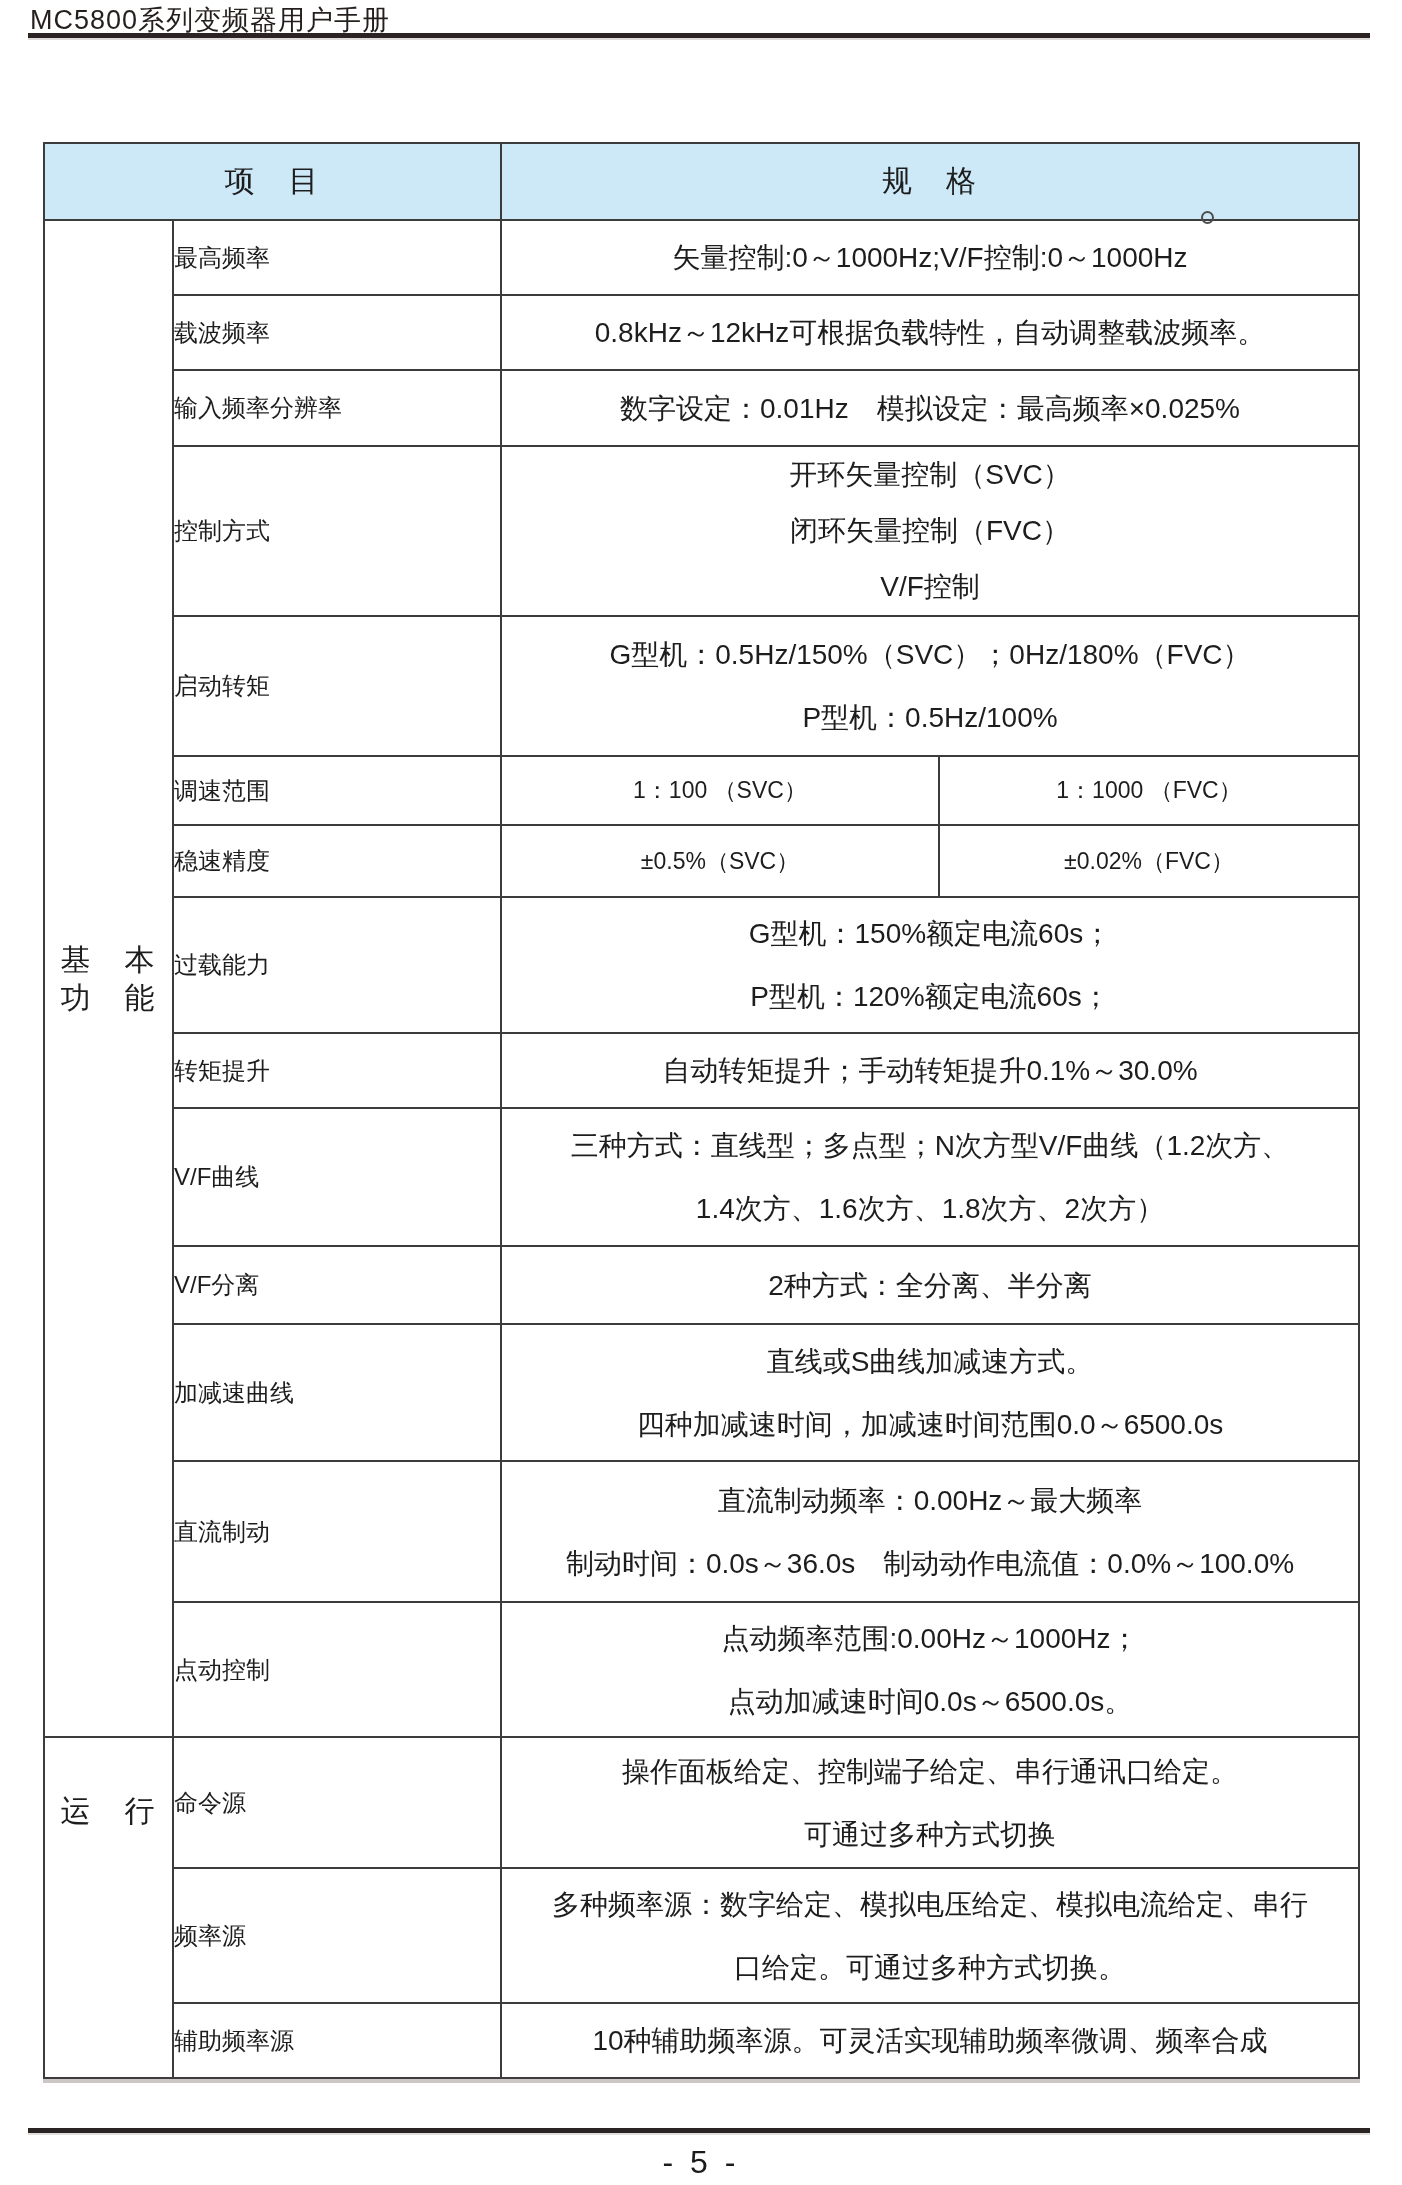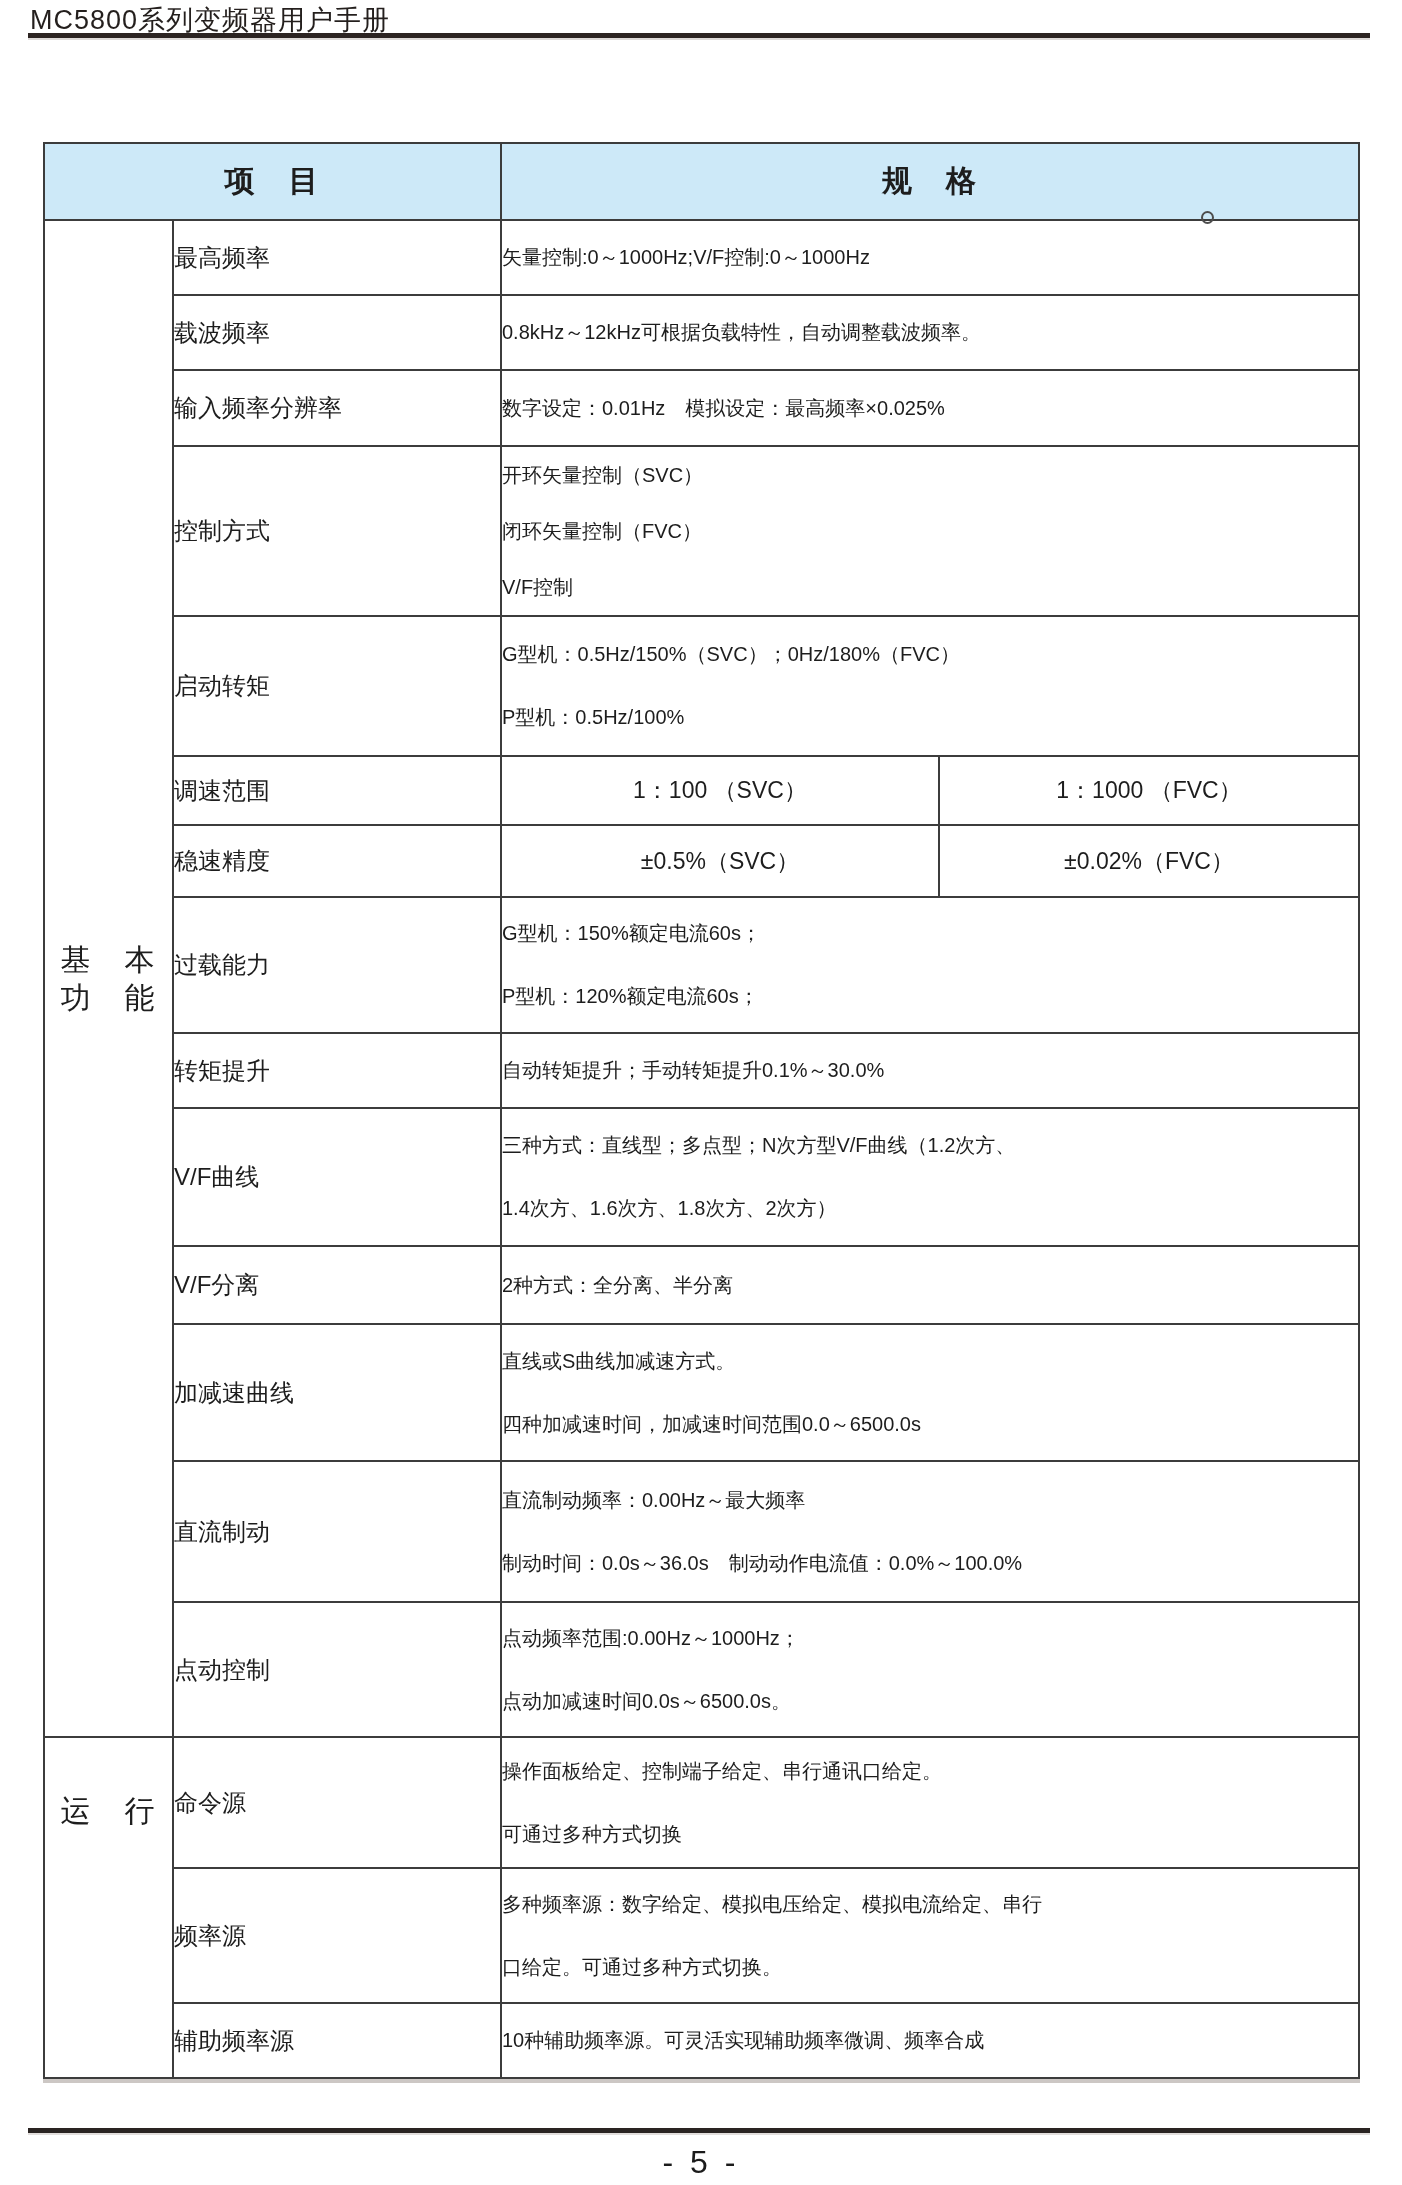--- a/index.html
+++ b/index.html
@@ -21,35 +21,35 @@
   }
   table.spec-table{
     position:absolute;left:43px;top:142px;width:1315px;
     border-collapse:collapse;table-layout:fixed;
     box-shadow:0 4px 0 #ccc7c4;
   }
   table.spec-table th, table.spec-table td{
     border:2px solid #3c3c3c;padding:0;vertical-align:middle;
   }
   thead th{
-    background:#cde9f8;height:75px;font-weight:bold;font-size:30px;
+    background:#cde9f8;height:75px;font-weight:normal;font-size:30px;
     font-family:"Liberation Serif",serif;text-align:center;letter-spacing:2px;
     border-bottom:3px solid #33302e;
   }
   td.group{
     font-family:"Liberation Serif",serif;font-size:30px;text-align:center;
     letter-spacing:2px;line-height:38px;background:#ffffff;
   }
   td.group.run{vertical-align:top;padding-top:54px;}
   td.item{
     font-family:Liberation Sans, sans-serif;font-size:24px;text-align:left;
     padding-left:12px;background:#ffffff;
   }
   td.spec{
-    font-family:"Liberation Sans",sans-serif;font-size:20px;text-align:left;
+    font-family:"Liberation Sans",sans-serif;font-size:28px;text-align:center;
     padding-left:14px;background:#ffffff;
   }
   td.spec .ln{display:block;line-height:63px;white-space:nowrap;}
   td.spec.tight .ln{line-height:56px;}
   td.spec.center{text-align:center;padding-left:0;font-size:23px;}
   .rh69{height:69px}.rh75{height:75px}.rh76{height:76px}.rh78{height:78px}
   .rh80{height:72px}.rh131{height:131px}.rh135{height:135px}.rh136{height:136px}
   .rh137{height:137px}.rh138{height:138px}.rh140{height:140px}.rh141{height:141px}
   .rh170{height:170px}
   .stray-mark{

